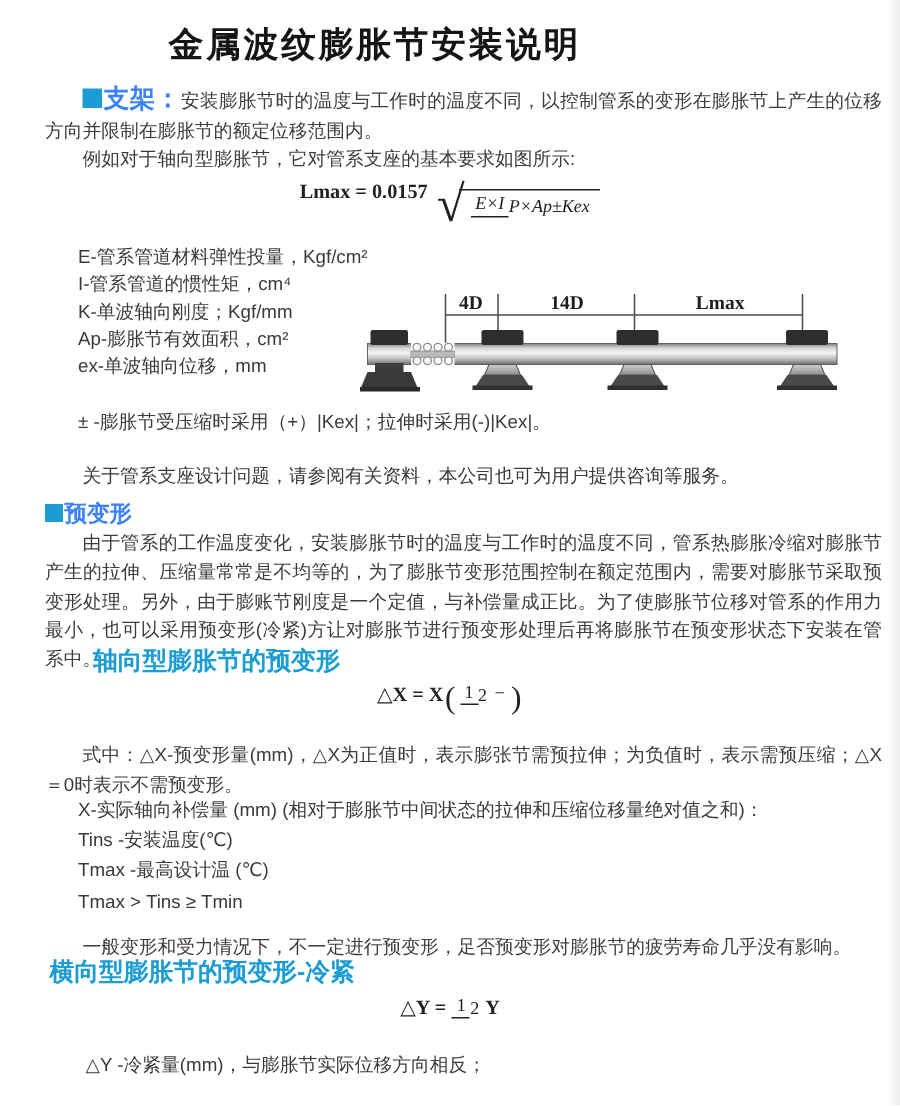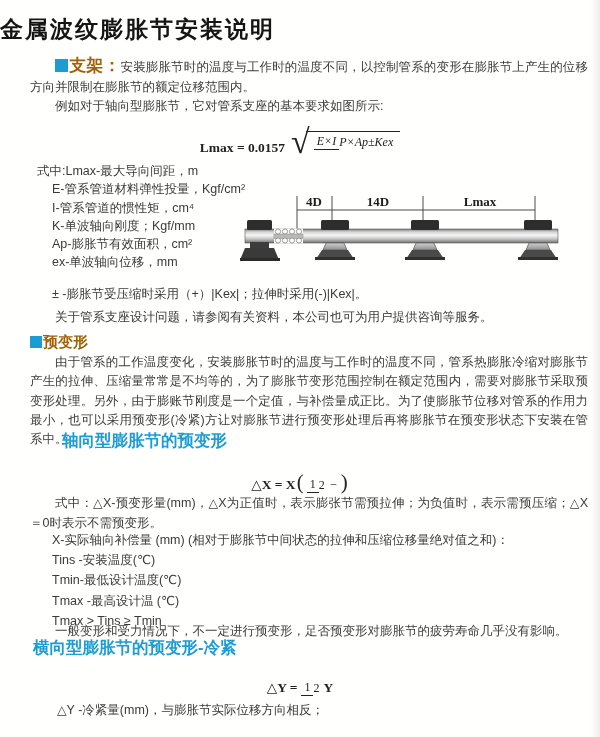--- a/index.html
+++ b/index.html
@@ -12,39 +12,39 @@
     overflow:hidden;
     font-size:12.5px;
   }
   .edge-shade{
     position:absolute;top:0;right:0;width:9px;height:737px;
     background:linear-gradient(to right,rgba(0,0,0,0),rgba(0,0,0,0.07));
   }
   .abs{position:absolute;}
   
   #title{
-    top:14px;left:0;width:500px;text-align:left;
+    top:14px;left:0;width:500px;text-align:center;
     font-size:23px;font-weight:bold;color:#151515;letter-spacing:2px;
   }
   
   .sq{
     display:inline-block;width:13px;height:13px;background:#1b9cd3;
     vertical-align:-1px;margin-right:1px;
   }
-  .h-blue{color:#a16207;font-weight:bold;}
+  .h-blue{color:#3b82f6;font-weight:bold;}
   .h-support{font-size:17px;}
   .h-pre{font-size:15px;}
   .sub-blue{color:#1b9cd3;font-weight:bold;font-size:16.5px;}
   
   .para{line-height:20px;text-align:justify;color:#3c3c3c;}
   .indent2{text-indent:25px;}
   
   .formula{
     font-family:"Liberation Serif","DejaVu Serif",serif;
-    color:#222;display:flex;justify-content:center;align-items:flex-end;
+    color:#222;display:flex;justify-content:center;align-items:flex-start;
     width:600px;left:0;
   }
   .f-bold{font-weight:bold;font-size:13.5px;}
   .frac{display:inline-flex;align-items:center;line-height:1.1;font-size:12px;vertical-align:middle;margin:0 2px;}
   .frac .num{border-bottom:1.2px solid #222;padding:0 3px 1px;}
   .frac .den{padding-top:1px;}
   .ital{font-style:italic;}
   .sqrt-wrap{display:inline-flex;align-items:center;margin-left:6px;}
   .sqrt-sign{font-size:34px;font-weight:400;line-height:0.9;margin-right:-4px;transform:translateY(2px);}
   .radicand{border-top:1.4px solid #222;padding:2px 5px 0 6px;}
@@ -83,28 +83,27 @@
     <span class="radicand">
       <span class="frac ital">
         <span class="num">E×I</span>
         <span class="den">P×Ap±Kex</span>
       </span>
     </span>
   </span>
 </div>
 
 <div class="abs varlist" style="top:162px;left:37px;width:320px;">
-  <div class="v0">式中:Lmax-最大导向间距，m</div>
   <div class="vi">E-管系管道材料弹性投量，Kgf/cm²</div>
   <div class="vi">I-管系管道的惯性矩，cm⁴</div>
   <div class="vi">K-单波轴向刚度；Kgf/mm</div>
   <div class="vi">Ap-膨胀节有效面积，cm²</div>
   <div class="vi">ex-单波轴向位移，mm</div>
 </div>
-<div class="abs" style="top:285px;left:52px;width:540px;line-height:18px;">± -膨胀节受压缩时采用（+）|Kex|；拉伸时采用(-)|Kex|。</div>
+<div class="abs" style="top:272px;left:52px;width:540px;line-height:18px;">± -膨胀节受压缩时采用（+）|Kex|；拉伸时采用(-)|Kex|。</div>
 <div class="abs" style="top:308px;left:55px;width:540px;line-height:18px;">关于管系支座设计问题，请参阅有关资料，本公司也可为用户提供咨询等服务。</div>
 
 <svg id="diagram" class="abs" width="325" height="80" viewBox="0 0 325 80">
   <defs>
     <linearGradient id="pipeGrad" x1="0" y1="0" x2="0" y2="1">
       <stop offset="0" stop-color="#7e7e7e"></stop>
       <stop offset="0.22" stop-color="#d6d6d6"></stop>
       <stop offset="0.45" stop-color="#f4f4f4"></stop>
       <stop offset="0.72" stop-color="#c2c2c2"></stop>
       <stop offset="1" stop-color="#6e6e6e"></stop>
@@ -189,21 +188,20 @@
   </span>
   <span style="margin:0 3px;">−</span>
   <span class="bigparen">)</span>
 </div>
 
 <div class="abs para indent2" style="top:494px;left:30px;width:558px;line-height:19.5px;">式中：△X-预变形量(mm)，△X为正值时，表示膨张节需预拉伸；为负值时，表示需预压缩；△X＝0时表示不需预变形。</div>
 
 <div class="abs axlist" style="top:530px;left:52px;width:540px;">
   <div>X-实际轴向补偿量 (mm) (相对于膨胀节中间状态的拉伸和压缩位移量绝对值之和)：</div>
   <div>Tins -安装温度(℃)</div>
-  <div>Tmin-最低设计温度(℃)</div>
   <div>Tmax -最高设计温 (℃)</div>
   <div>Tmax &gt; Tins ≥ Tmin</div>
 </div>
 
 <div class="abs para indent2" style="top:621px;left:30px;width:558px;">一般变形和受力情况下，不一定进行预变形，足否预变形对膨胀节的疲劳寿命几乎没有影响。</div>
 
 <div class="abs sub-blue" style="top:637px;left:33px;">横向型膨胀节的预变形-冷紧</div>
 
 <div class="abs formula" style="top:664px;height:32px;">
   <span class="f-bold">△Y =</span>

